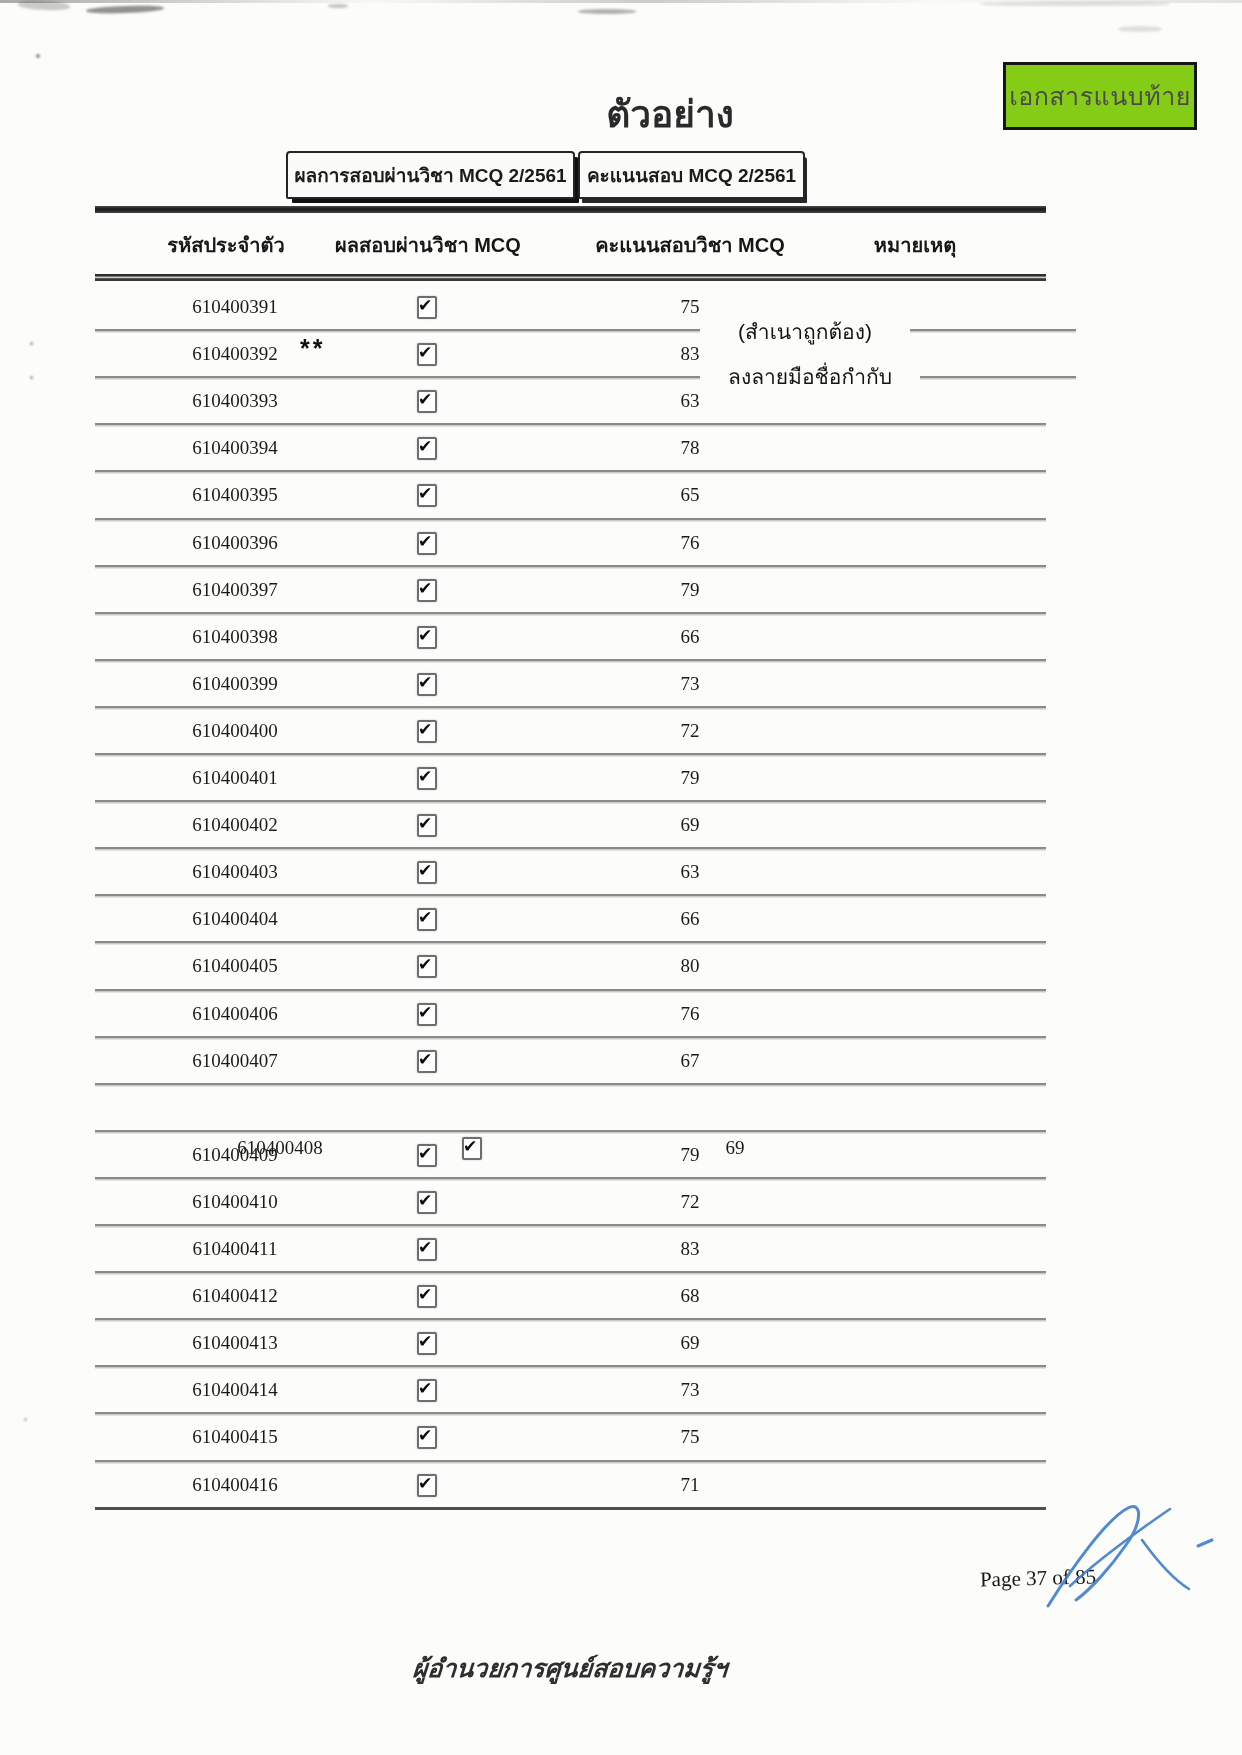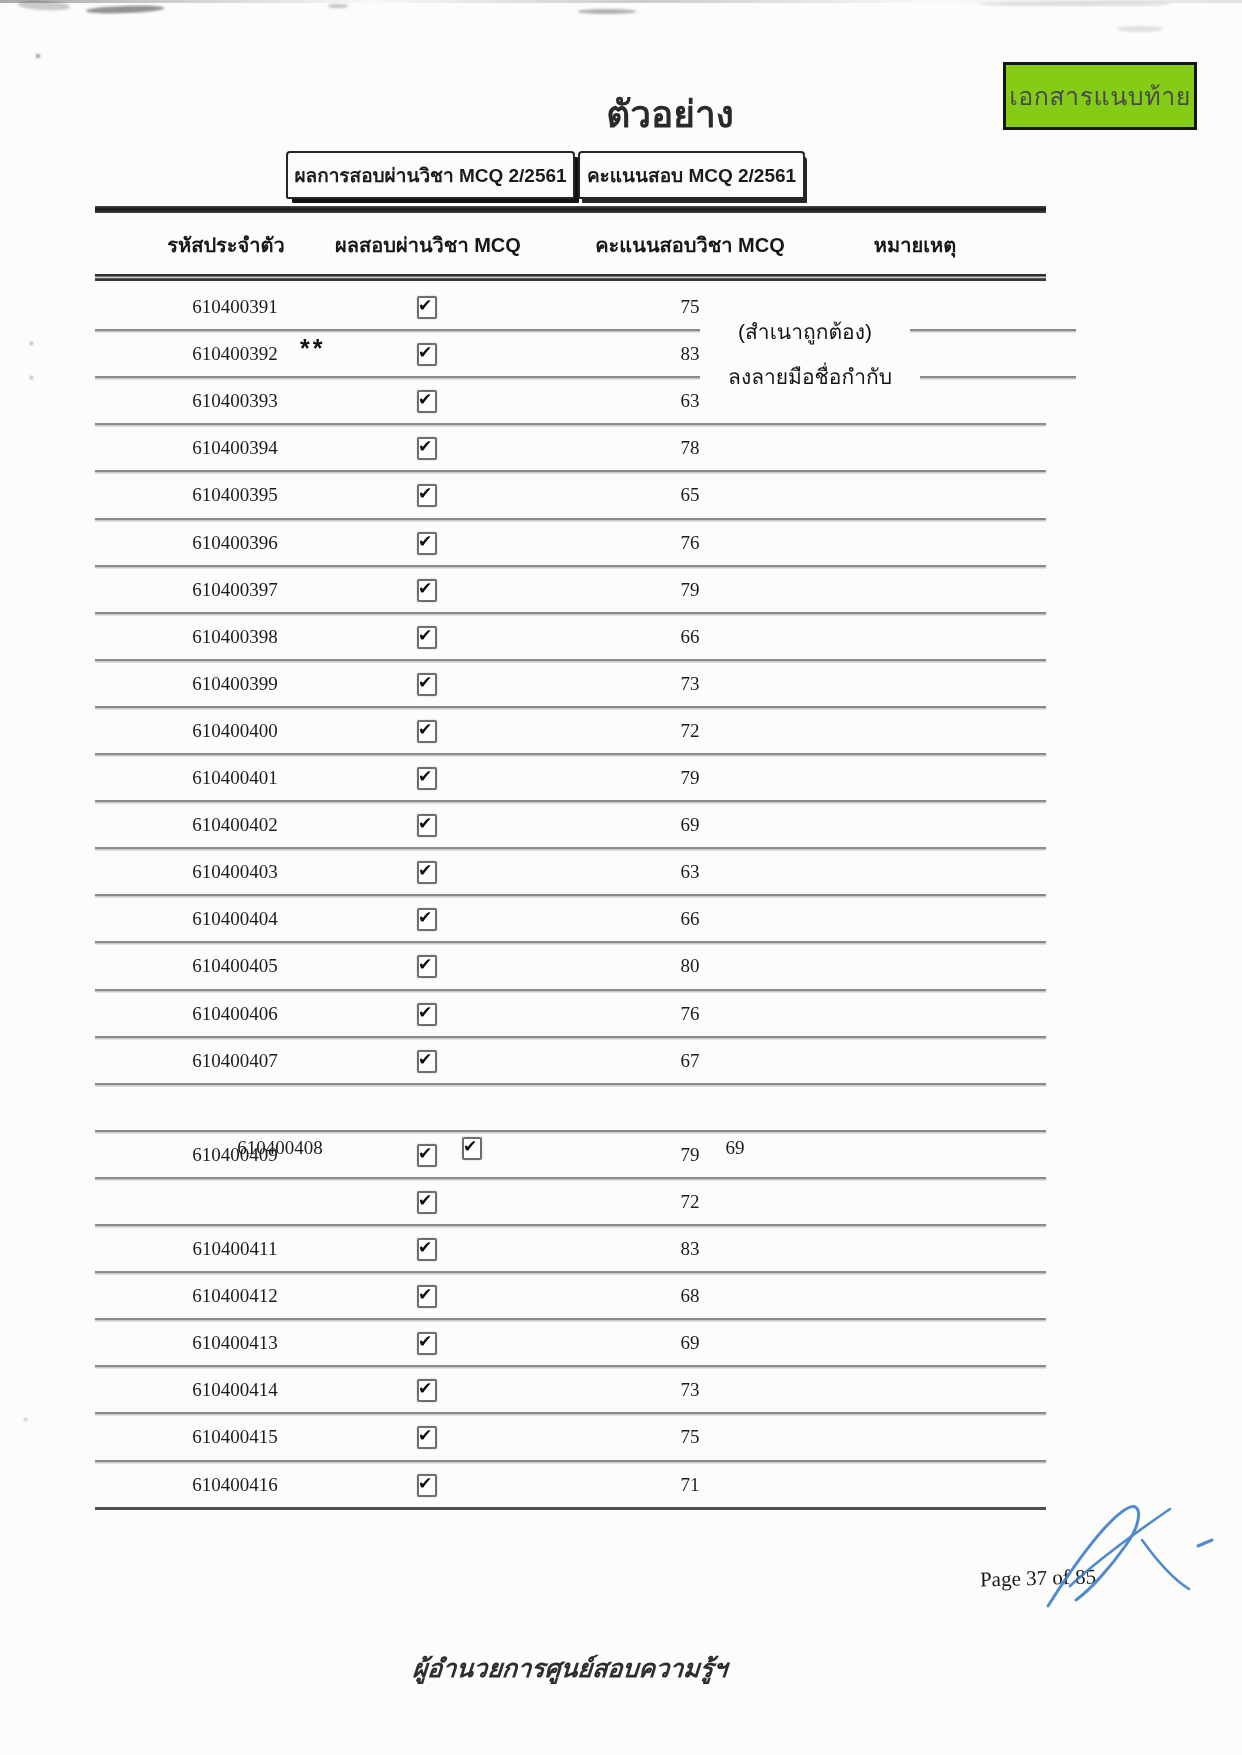--- a/index.html
+++ b/index.html
@@ -293,20 +293,21 @@
       <div class="divider" style="top: 1129.8px;"></div>
       <div class="row" style="top: 1130.8px;">
         <div class="cell-id">610400409</div>
         <div class="checkbox">
           <span class="checkmark">✔</span>
         </div>
         <div class="cell-score">79</div>
       </div>
       <div class="divider" style="top: 1176.9px;"></div>
       <div class="row" style="top: 1177.9px;">
+        <div class="cell-id">610400410</div>
         <div class="checkbox">
           <span class="checkmark">✔</span>
         </div>
         <div class="cell-score">72</div>
       </div>
       <div class="divider" style="top: 1224px;"></div>
       <div class="row" style="top: 1225px;">
         <div class="cell-id">610400411</div>
         <div class="checkbox">
           <span class="checkmark">✔</span>

